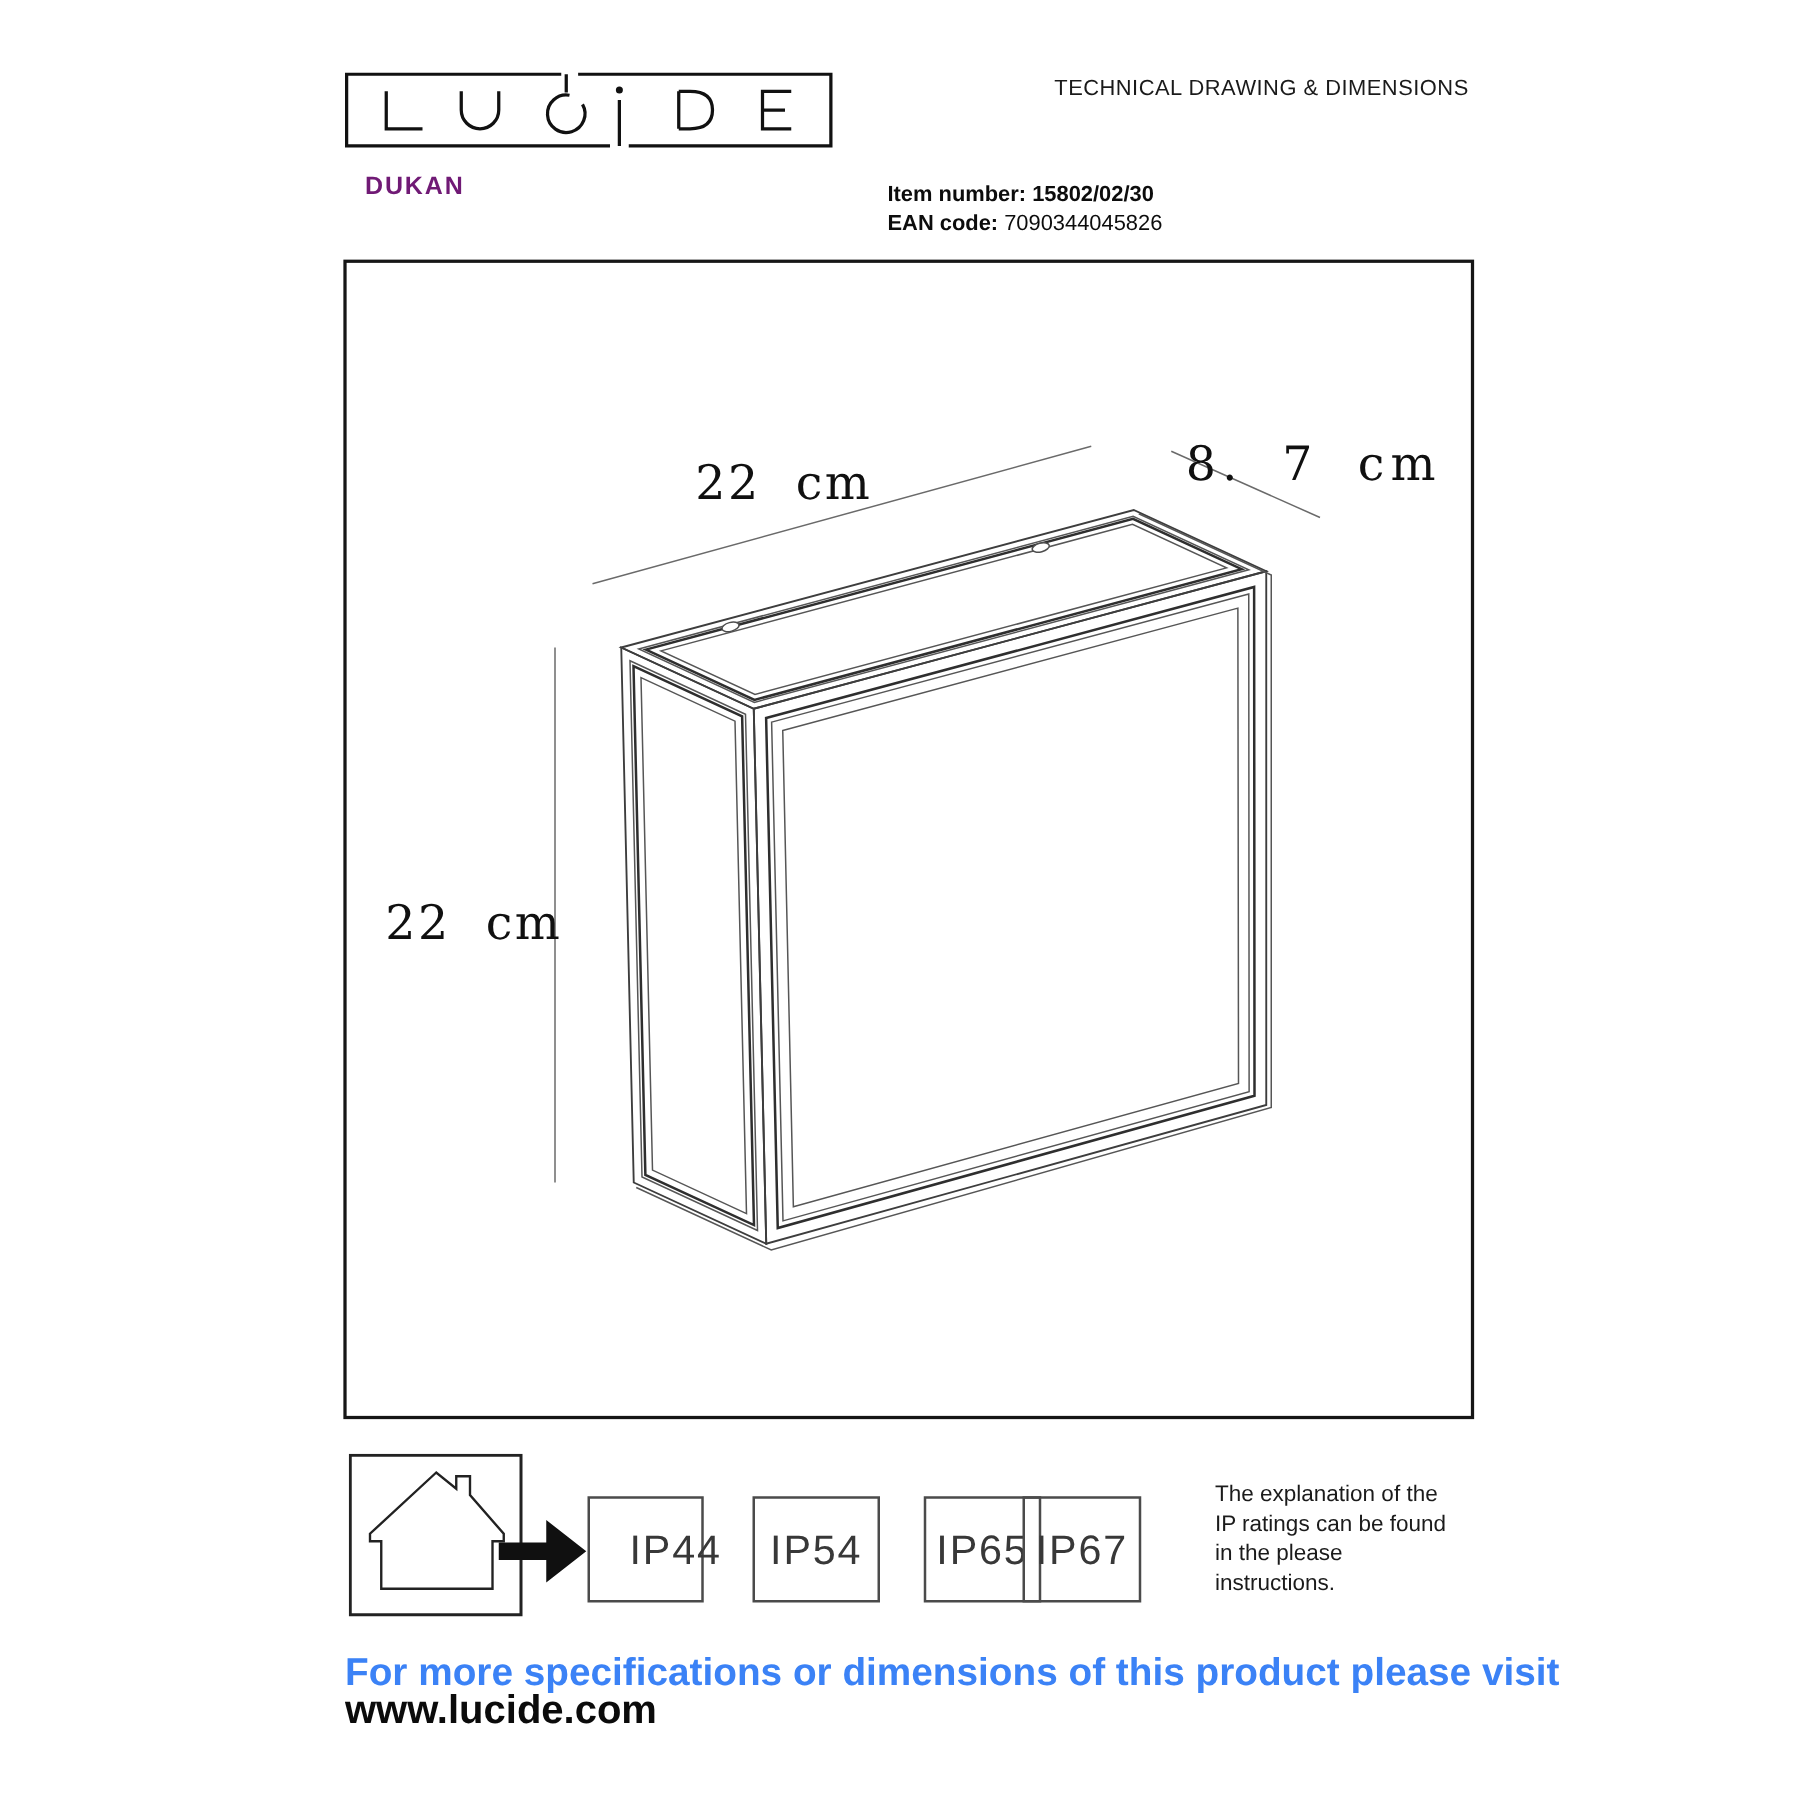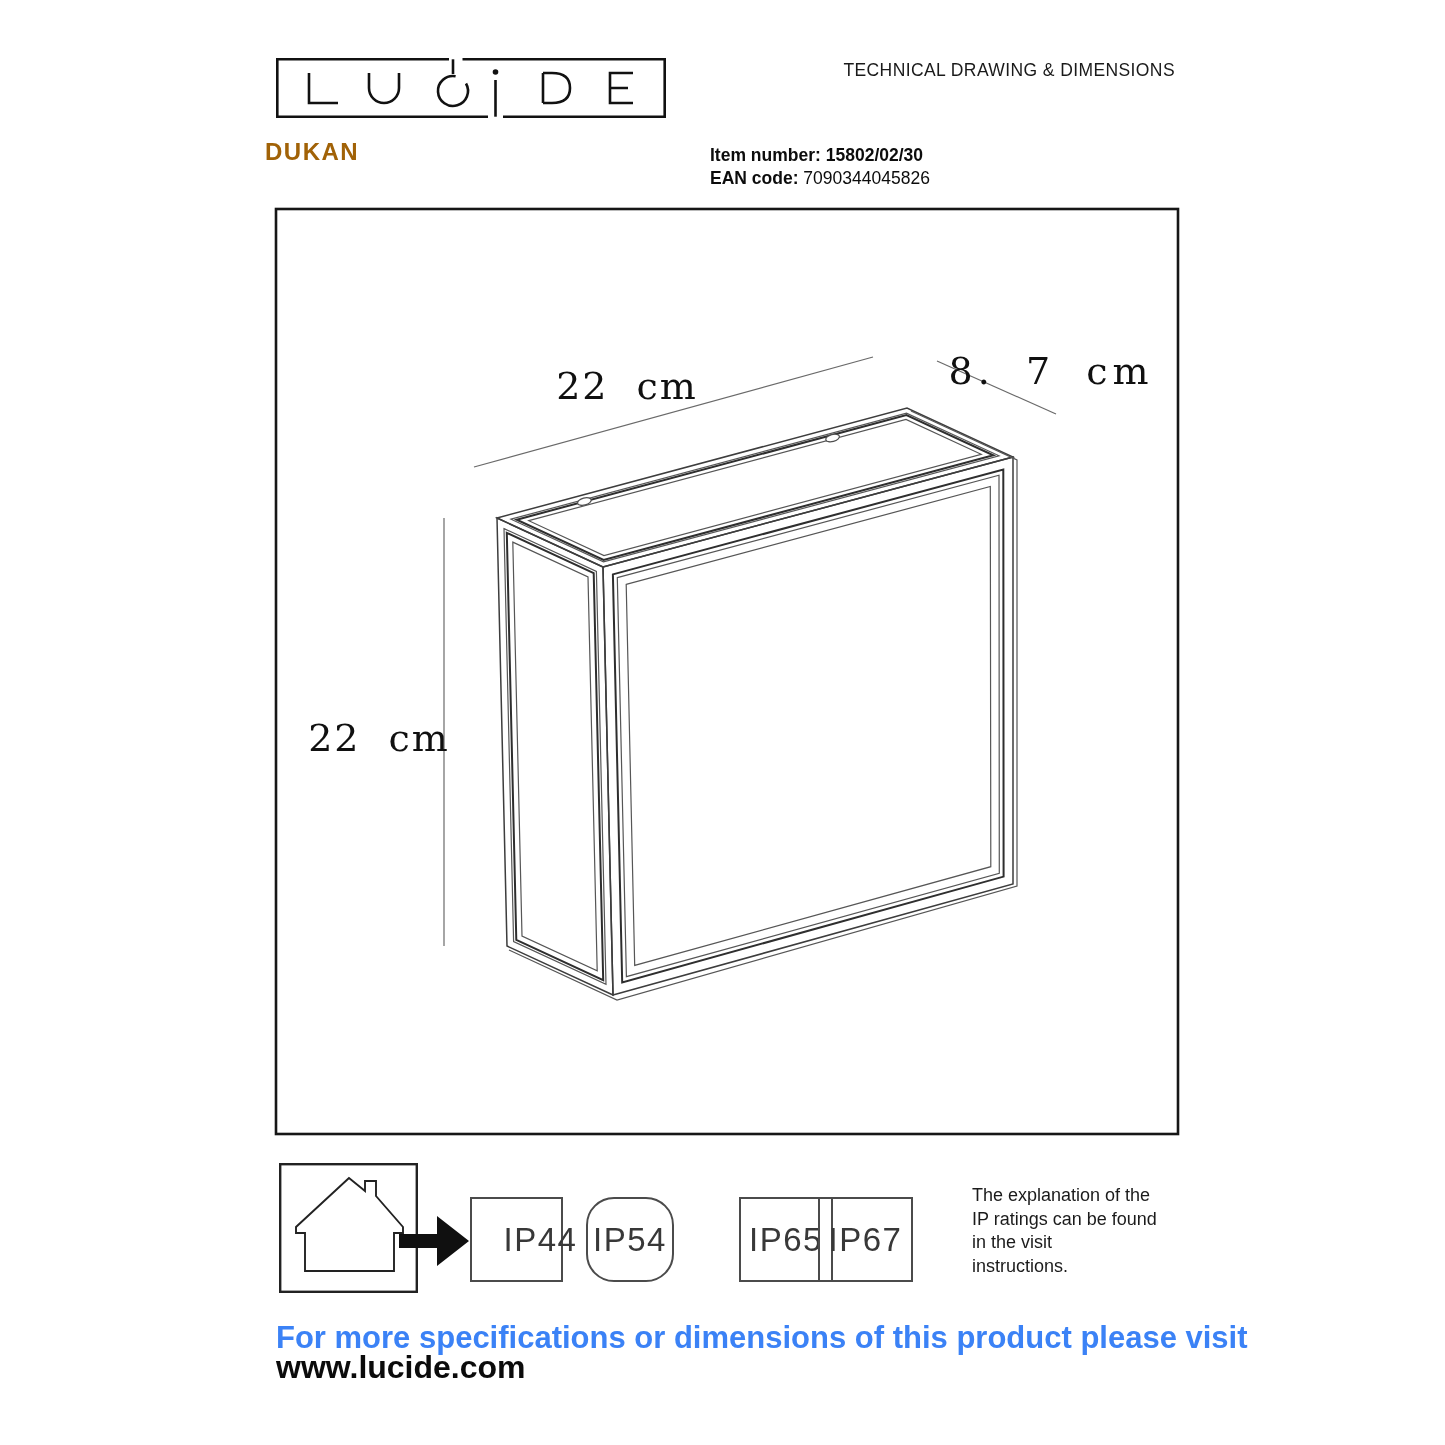--- a/index.html
+++ b/index.html
@@ -3,22 +3,22 @@
 <meta charset="utf-8">
 <style>
   html,body{margin:0;padding:0;background:#ffffff;}
   body{width:1445px;height:1445px;position:relative;overflow:hidden;
        font-family:"Liberation Sans",sans-serif;color:#111;}
   .abs{position:absolute;}
 
   
   .doc-title{left:800px;top:60px;width:375px;text-align:right;
              font-size:17.5px;letter-spacing:.4px;color:#1a1a1a;}
-  .product-name{left:265px;top:138px;font-size:24px;font-weight:bold;
-                letter-spacing:1.5px;color:#a16207;}
+  .product-name{left:292px;top:138px;font-size:20px;font-weight:bold;
+                letter-spacing:1.5px;color:#701a75;}
   .codes{left:710px;top:144px;font-size:17.5px;line-height:23px;color:#0c0c0c;}
   .codes .b{font-weight:bold;}
 
   
   #tech-drawing{left:0;top:0;}
   .lno{stroke:#3d3d3d;stroke-width:1.5;fill:none;}
   .ln{stroke:#565656;stroke-width:1.2;fill:none;}
   .lnd{stroke:#2e2e2e;stroke-width:2;fill:none;}
   .dim{stroke:#6a6a6a;stroke-width:1.2;}
   .dimtxt{font-family:"DejaVu Serif","Liberation Serif",serif;font-size:38px;
@@ -101,31 +101,31 @@
 
 <svg class="abs" style="left:279px;top:1163px;" width="200" height="131" viewBox="0 0 200 131">
   <rect x="1.2" y="1.2" width="136.6" height="127.6" fill="none" stroke="#222" stroke-width="2.4"></rect>
   <path d="M70,15 L17,64 V70 H26 V108 H115 V70 H124 V64 L97,33 V18 H86 V28 Z" fill="none" stroke="#222" stroke-width="1.9" stroke-linejoin="miter"></path>
   <path d="M120,71 H158 V53 L190,78 L158,103 V85 H120 Z" fill="#101010"></path>
 </svg>
 
 <div class="abs ip-box" style="left:470px;width:93px;padding-left:48px;">
   <span>IP44</span>
 </div>
-<div class="abs ip-box" style="left:586px;width:88px;border-radius:28px;">
+<div class="abs ip-box" style="left:602px;width:102px;">
   <span>IP54</span>
 </div>
 <div class="abs ip-box" style="left:739px;width:94px;">
   <span>IP65</span>
 </div>
 <div class="abs ip-box" style="left:818px;width:95px;">
   <span>IP67</span>
 </div>
 
 <div class="abs ip-note">
   <div>The explanation of the</div>
   <div>IP ratings can be found</div>
-  <div>in the visit</div>
+  <div>in the please</div>
   <div>instructions.</div>
 </div>
 
 <div class="abs footer-line1">For more specifications or dimensions of this product please visit</div>
 <div class="abs footer-line2">www.lucide.com</div>
 
 </body></html>

